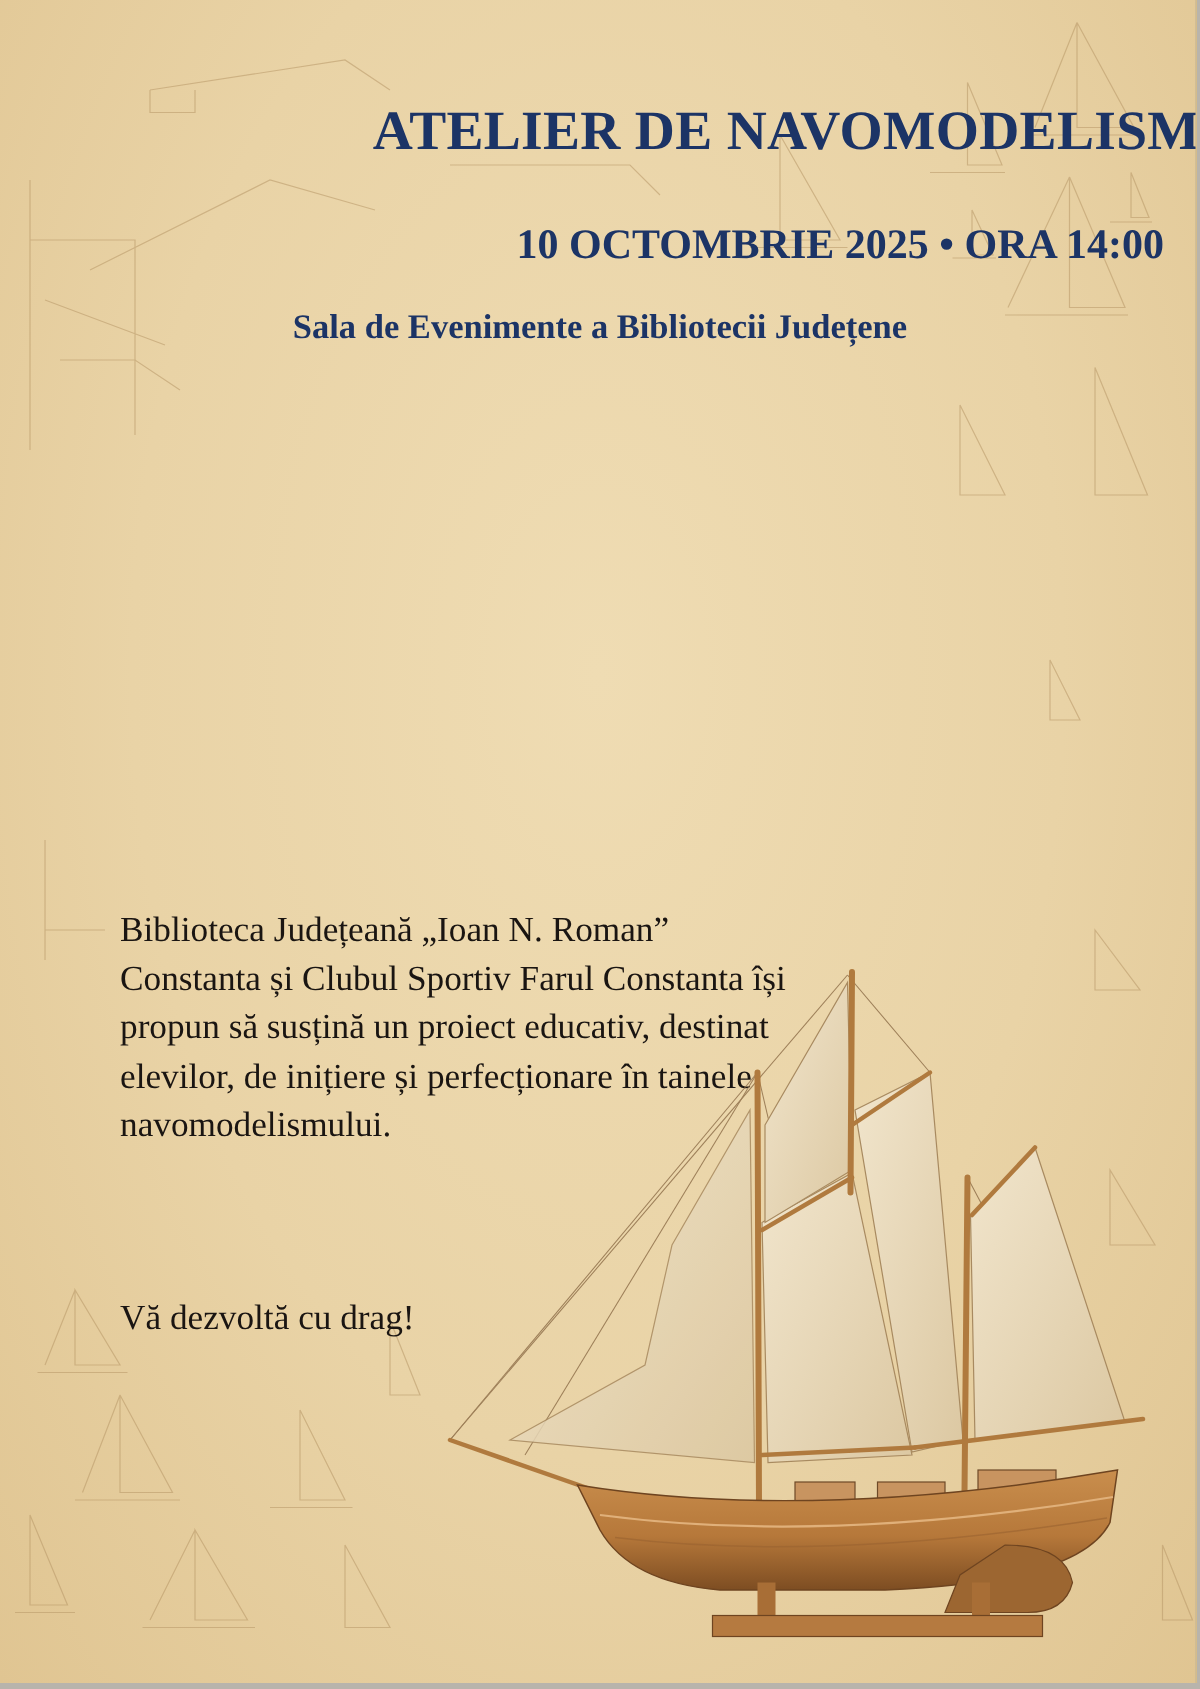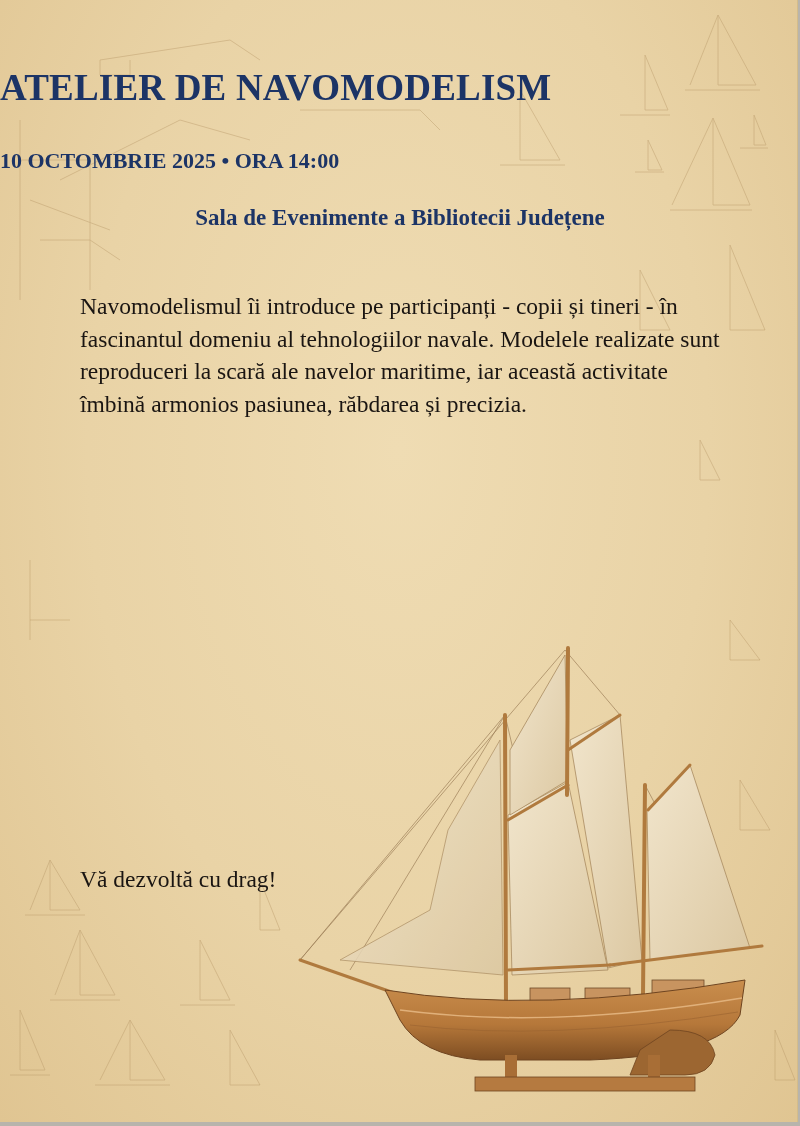--- a/index.html
+++ b/index.html
@@ -5,26 +5,26 @@
     html, body { margin:0; padding:0; }
     body { width:800px; height:1126px; overflow:hidden; background:#b8b4ac; font-family:"Liberation Serif", serif; }
     .page {
       position:relative; width:797px; height:1122px;
       background: radial-gradient(ellipse at 50% 40%, #efdcb3 0%, #e9d3a6 55%, #e0c592 100%);
       overflow:hidden;
       border-right:1px solid #d4bc8a;
     }
     .bg-sketches { position:absolute; inset:0; pointer-events:none; }
     .title {
-      position:absolute; top:66px; left:0; width:800px; text-align:left;
+      position:absolute; top:66px; left:0; width:800px; text-align:right;
       font-weight:bold; font-size:37px; color:#1c3466; letter-spacing:0.2px;
     }
     .date {
-      position:absolute; top:148px; left:0; width:776px; text-align:left;
-      font-weight:bold; font-size:22px; color:#1c3466;
+      position:absolute; top:148px; left:0; width:776px; text-align:right;
+      font-weight:bold; font-size:28px; color:#1c3466;
     }
     .venue {
       position:absolute; top:201px; left:0; width:800px; text-align:center;
       font-weight:bold; font-size:23px; color:#1c3466; line-height:34px;
     }
     .para {
       position:absolute; left:80px; font-size:23.5px; color:#1a1512; line-height:32.5px;
     }
     .p1 { top:290px; width:650px; }
     .p2 { top:491px; width:650px; }
@@ -83,21 +83,21 @@
       <path d="M740 780 L740 830 L770 830 Z"></path>
     </g>
   </svg>
 
   <div class="title">ATELIER DE NAVOMODELISM</div>
   <div class="date">10 OCTOMBRIE 2025 • ORA 14:00</div>
   <div class="venue">
     <div>Sala de Evenimente a Bibliotecii Județene</div>
   </div>
 
-  <div class="para p1">Navomodelismul îi introduce pe participanți - copii și tineri - în fascinantul domeniu al tehnologiilor navale. Modelele realizate sunt reproduceri la scară ale navelor maritime, iar această activitate îmbină armonios pasiunea, răbdarea și precizia.</div>
+  <div class="para p3">Biblioteca Județeană „Ioan N. Roman” Constanta și Clubul Sportiv Farul Constanta își propun să susțină un proiect educativ, destinat elevilor, de inițiere și perfecționare în tainele navomodelismului.</div>
   <div class="para p4">Vă dezvoltă cu drag!</div>
 
   <svg class="ship" viewBox="0 0 480 470">
     <defs>
       <linearGradient id="hull" x1="0" y1="0" x2="0" y2="1">
         <stop offset="0" stop-color="#c98e4d"></stop>
         <stop offset="0.55" stop-color="#b6783a"></stop>
         <stop offset="1" stop-color="#7d4d22"></stop>
       </linearGradient>
       <linearGradient id="sail" x1="0" y1="0" x2="1" y2="1">

